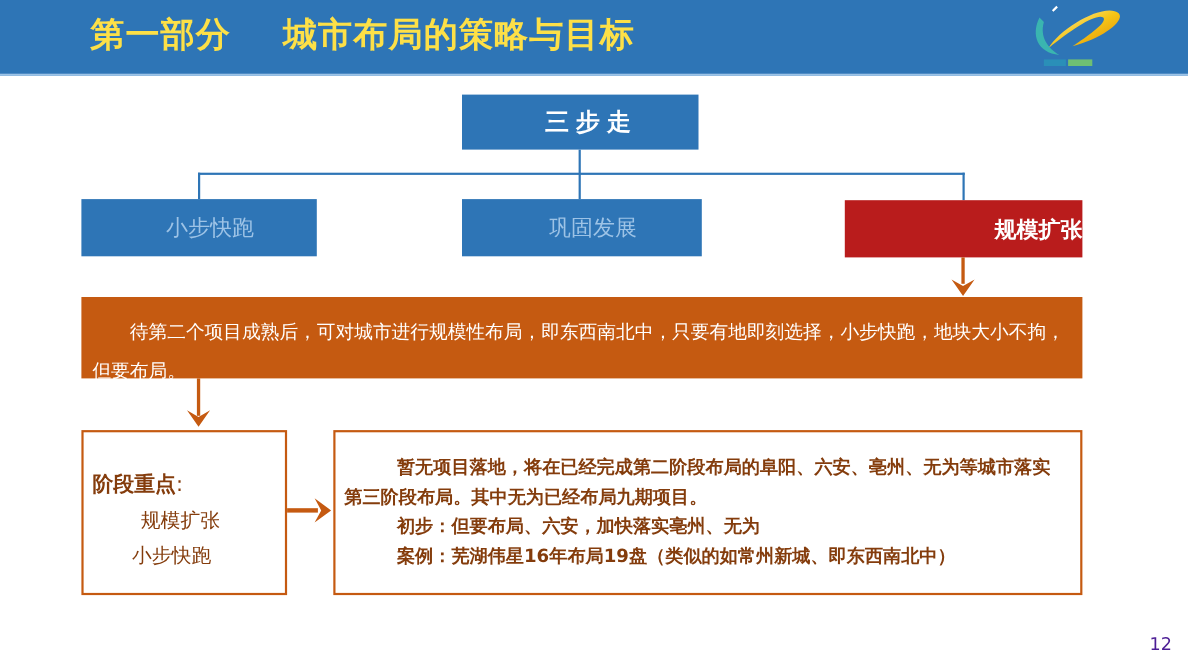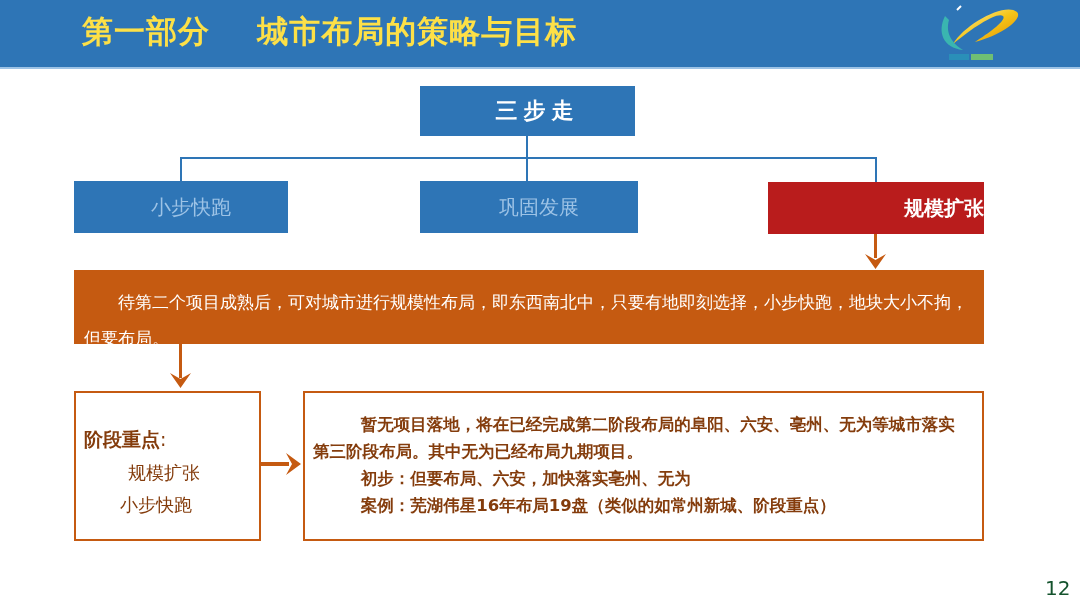--- a/index.html
+++ b/index.html
@@ -46,21 +46,21 @@
   .focus-colon { font-weight: normal; }
   .focus-item { position: absolute; color: #843c0c; font-size: 18px; }
   .detail-box {
     position: absolute; left: 303px; top: 391px; width: 681px; height: 150px;
     border: 2px solid #c55a11; box-sizing: border-box;
     padding: 18px 24px 0 8px;
     color: #843c0c; font-size: 16.5px; font-weight: bold; line-height: 27px;
   }
   .detail-para { text-indent: 2.9em; margin: 0; }
   .detail-line { margin: 0; padding-left: 2.9em; }
-  .page-num { position: absolute; left: 1045px; top: 576px; color: #14532d; font-size: 20px; }
+  .page-num { position: absolute; left: 1045px; top: 576px; color: #4c1d95; font-size: 16px; }
   svg { display: block; }
 </style>
 </head>
 <body>
 
 <div class="header">
   <div class="header-title">第一部分    城市布局的策略与目标</div>
   <div class="logo">
     <svg width="90" height="60" viewBox="0 0 90 60">
       <defs>
@@ -125,16 +125,16 @@
 <div class="oline" style="left:261px; top:462px; width:28px; height:4px;"></div>
 <div style="position:absolute; left:280px; top:452px;">
   <svg width="22" height="24" viewBox="0 0 22 24">
       <path d="M6 1 L21 12 L6 23 L12 12 Z" fill="#c55a11"></path>
     </svg>
 </div>
 
 <div class="detail-box">
   <p class="detail-para">暂无项目落地，将在已经完成第二阶段布局的阜阳、六安、亳州、无为等城市落实第三阶段布局。其中无为已经布局九期项目。</p>
   <p class="detail-line">初步：但要布局、六安，加快落实亳州、无为</p>
-  <p class="detail-line">案例：芜湖伟星16年布局19盘（类似的如常州新城、阶段重点）</p>
+  <p class="detail-line">案例：芜湖伟星16年布局19盘（类似的如常州新城、即东西南北中）</p>
 </div>
 
 <div class="page-num">12</div>
 
 </body></html>

